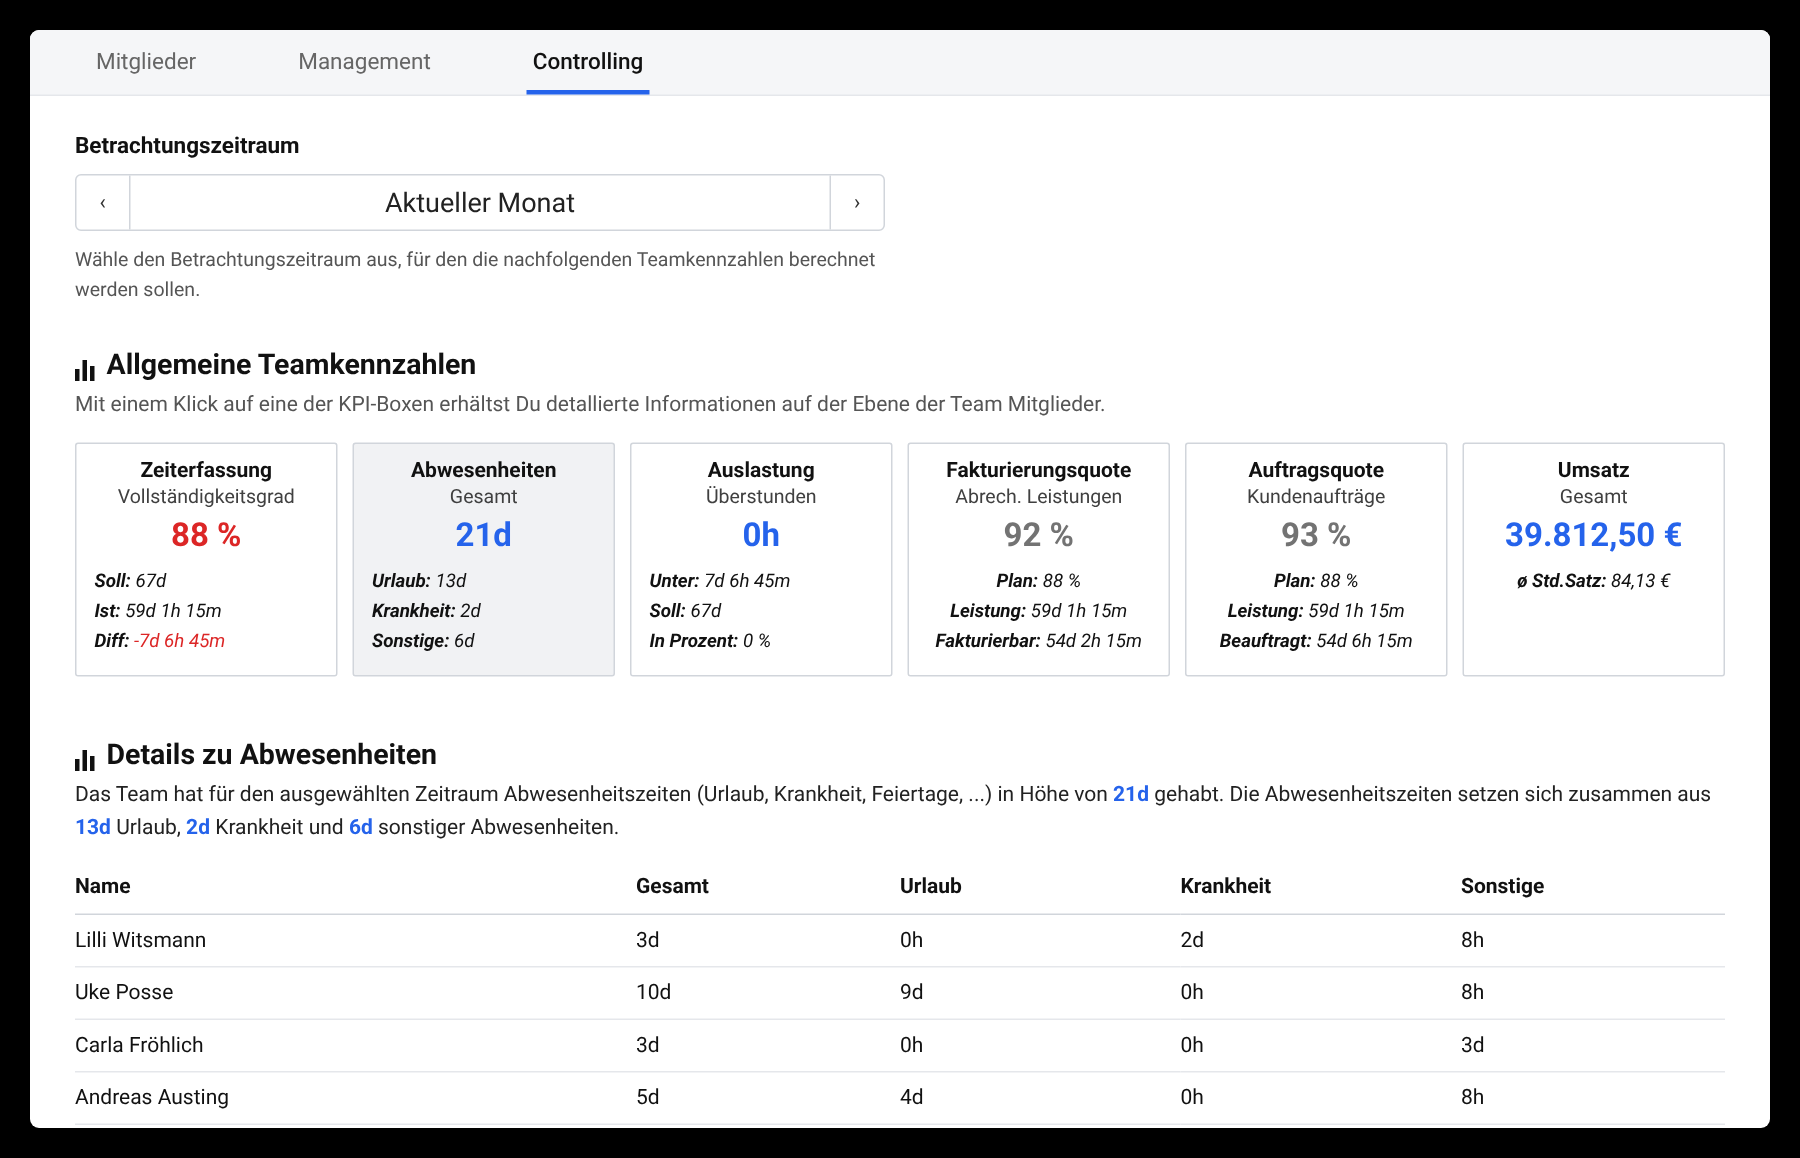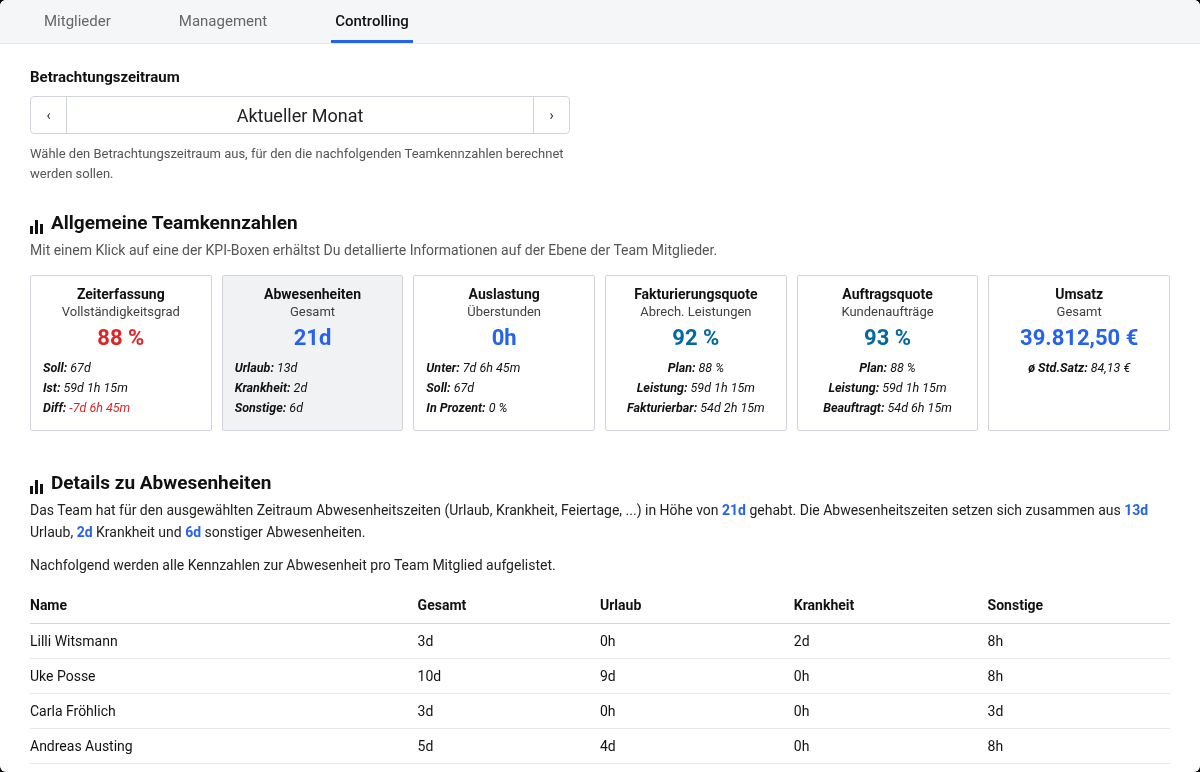--- a/index.html
+++ b/index.html
@@ -7,21 +7,21 @@
     font-family: -apple-system, BlinkMacSystemFont, "Segoe UI", Roboto, Helvetica, Arial, sans-serif;
     background: #000;
     color: #111;
     font-size: 14px;
   }
   .frame {
     width: 1200px;
     height: 772px;
     margin: 0 auto;
     background: #000;
-    padding: 0;
+    padding: 20px;
   }
   .screen {
     width: 100%;
     height: 100%;
     background: #fff;
     border-radius: 6px;
     overflow: hidden;
     display: flex;
     flex-direction: column;
   }
@@ -133,21 +133,21 @@
     cursor: pointer;
   }
   .kpi.selected {
     background: #f1f2f4;
   }
   .kpi-title { font-weight: 700; font-size: 14px; margin-bottom: 2px; }
   .kpi-sub { color: #404040; font-size: 13px; margin-bottom: 6px; }
   .kpi-value { font-weight: 700; font-size: 22px; margin-bottom: 8px; }
   .kpi-value.red { color: #dc2626; }
   .kpi-value.blue { color: #2563eb; }
-  .kpi-value.green { color: #0369a1; }
+  .kpi-value.green { color: #737373; }
   .kpi-lines { text-align: left; font-size: 12.5px; line-height: 1.6; font-style: italic; }
   .kpi-lines b { font-weight: 700; }
   .kpi-lines .neg { color: #dc2626; }
   .kpi.center .kpi-lines { text-align: center; }
 
   .detail-wrap { font-size: 14px; }
   .detail-p { line-height: 1.55; margin-bottom: 12px; color: #222; }
   .detail-p .hl { color: #2563eb; font-weight: 700; }
 
   table {
@@ -278,21 +278,20 @@
               <span></span>
               <span></span>
               <span></span>
             </span>
           <span>Details zu Abwesenheiten</span>
         </div>
 
         <p class="detail-p">
           <span>Das Team hat für den ausgewählten Zeitraum Abwesenheitszeiten (Urlaub, Krankheit, Feiertage, ...) in Höhe von </span><span class="hl">21d</span><span> gehabt. Die Abwesenheitszeiten setzen sich zusammen aus </span><span class="hl">13d</span><span> Urlaub, </span><span class="hl">2d</span><span> Krankheit und </span><span class="hl">6d</span><span> sonstiger Abwesenheiten.</span>
         </p>
-        <p class="detail-p">Nachfolgend werden alle Kennzahlen zur Abwesenheit pro Team Mitglied aufgelistet.</p>
 
         <table>
           <thead>
             <tr>
               <th style="width:34%">Name</th>
               <th style="width:16%">Gesamt</th>
               <th style="width:17%">Urlaub</th>
               <th style="width:17%">Krankheit</th>
               <th style="width:16%">Sonstige</th>
             </tr>

